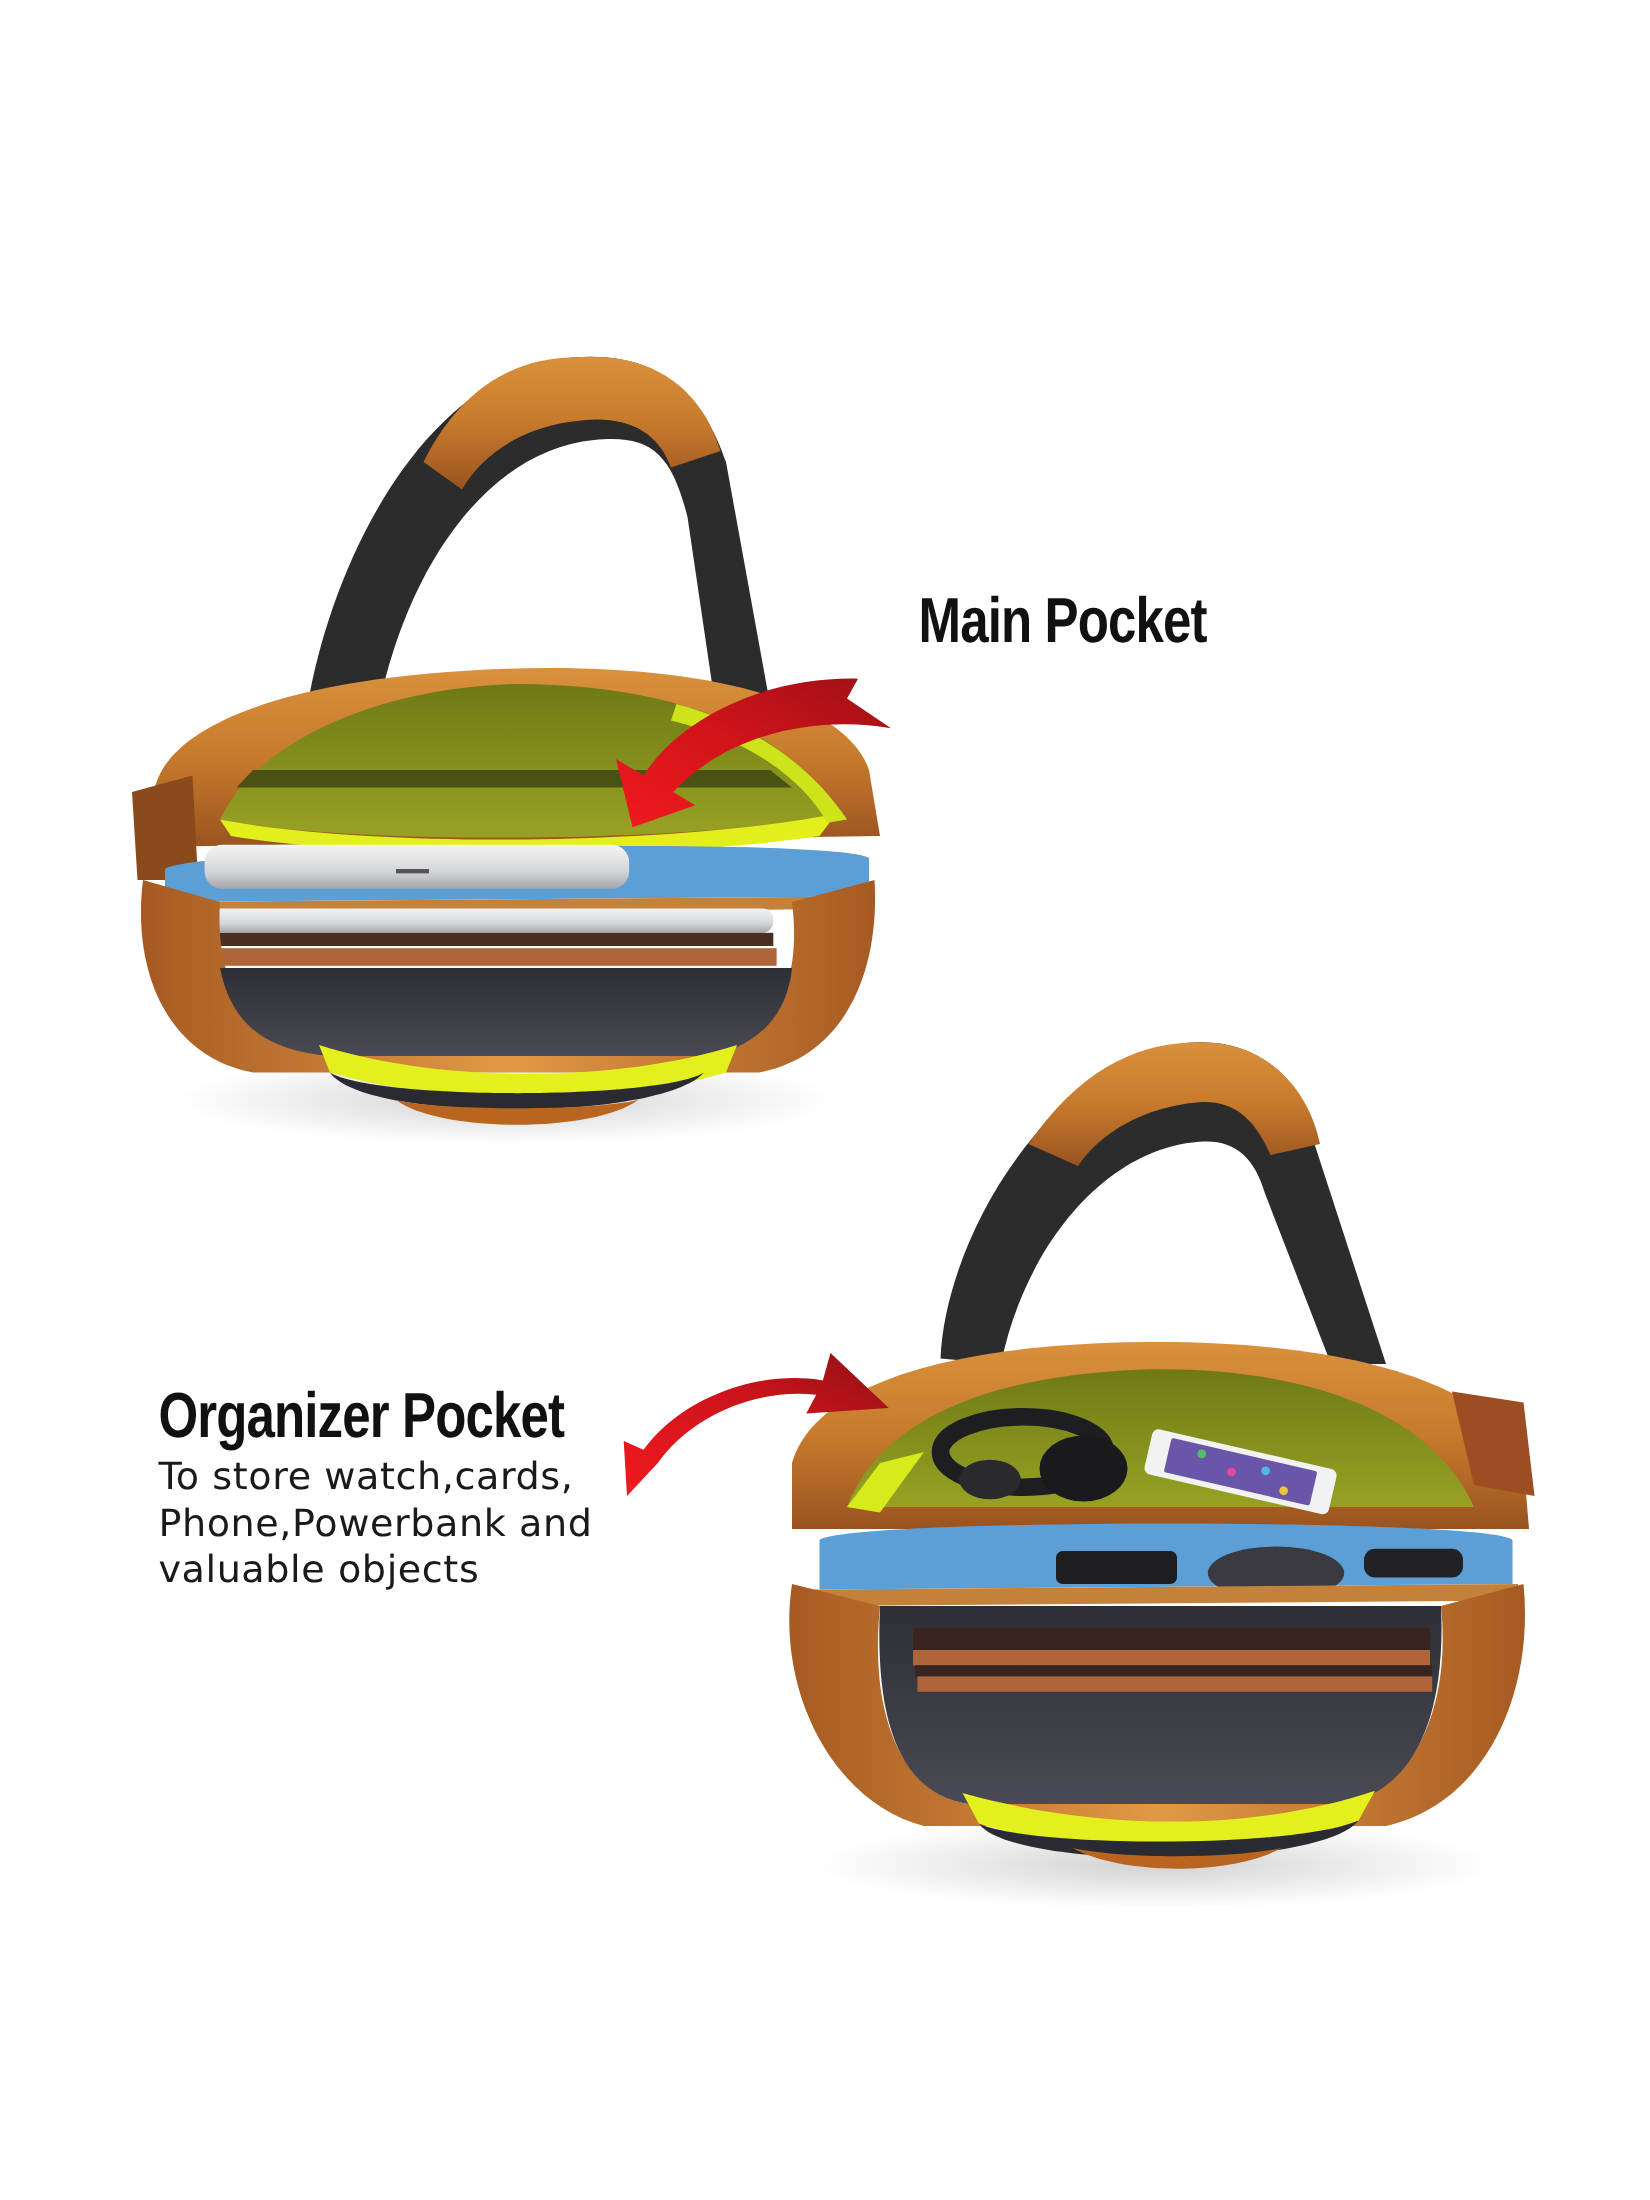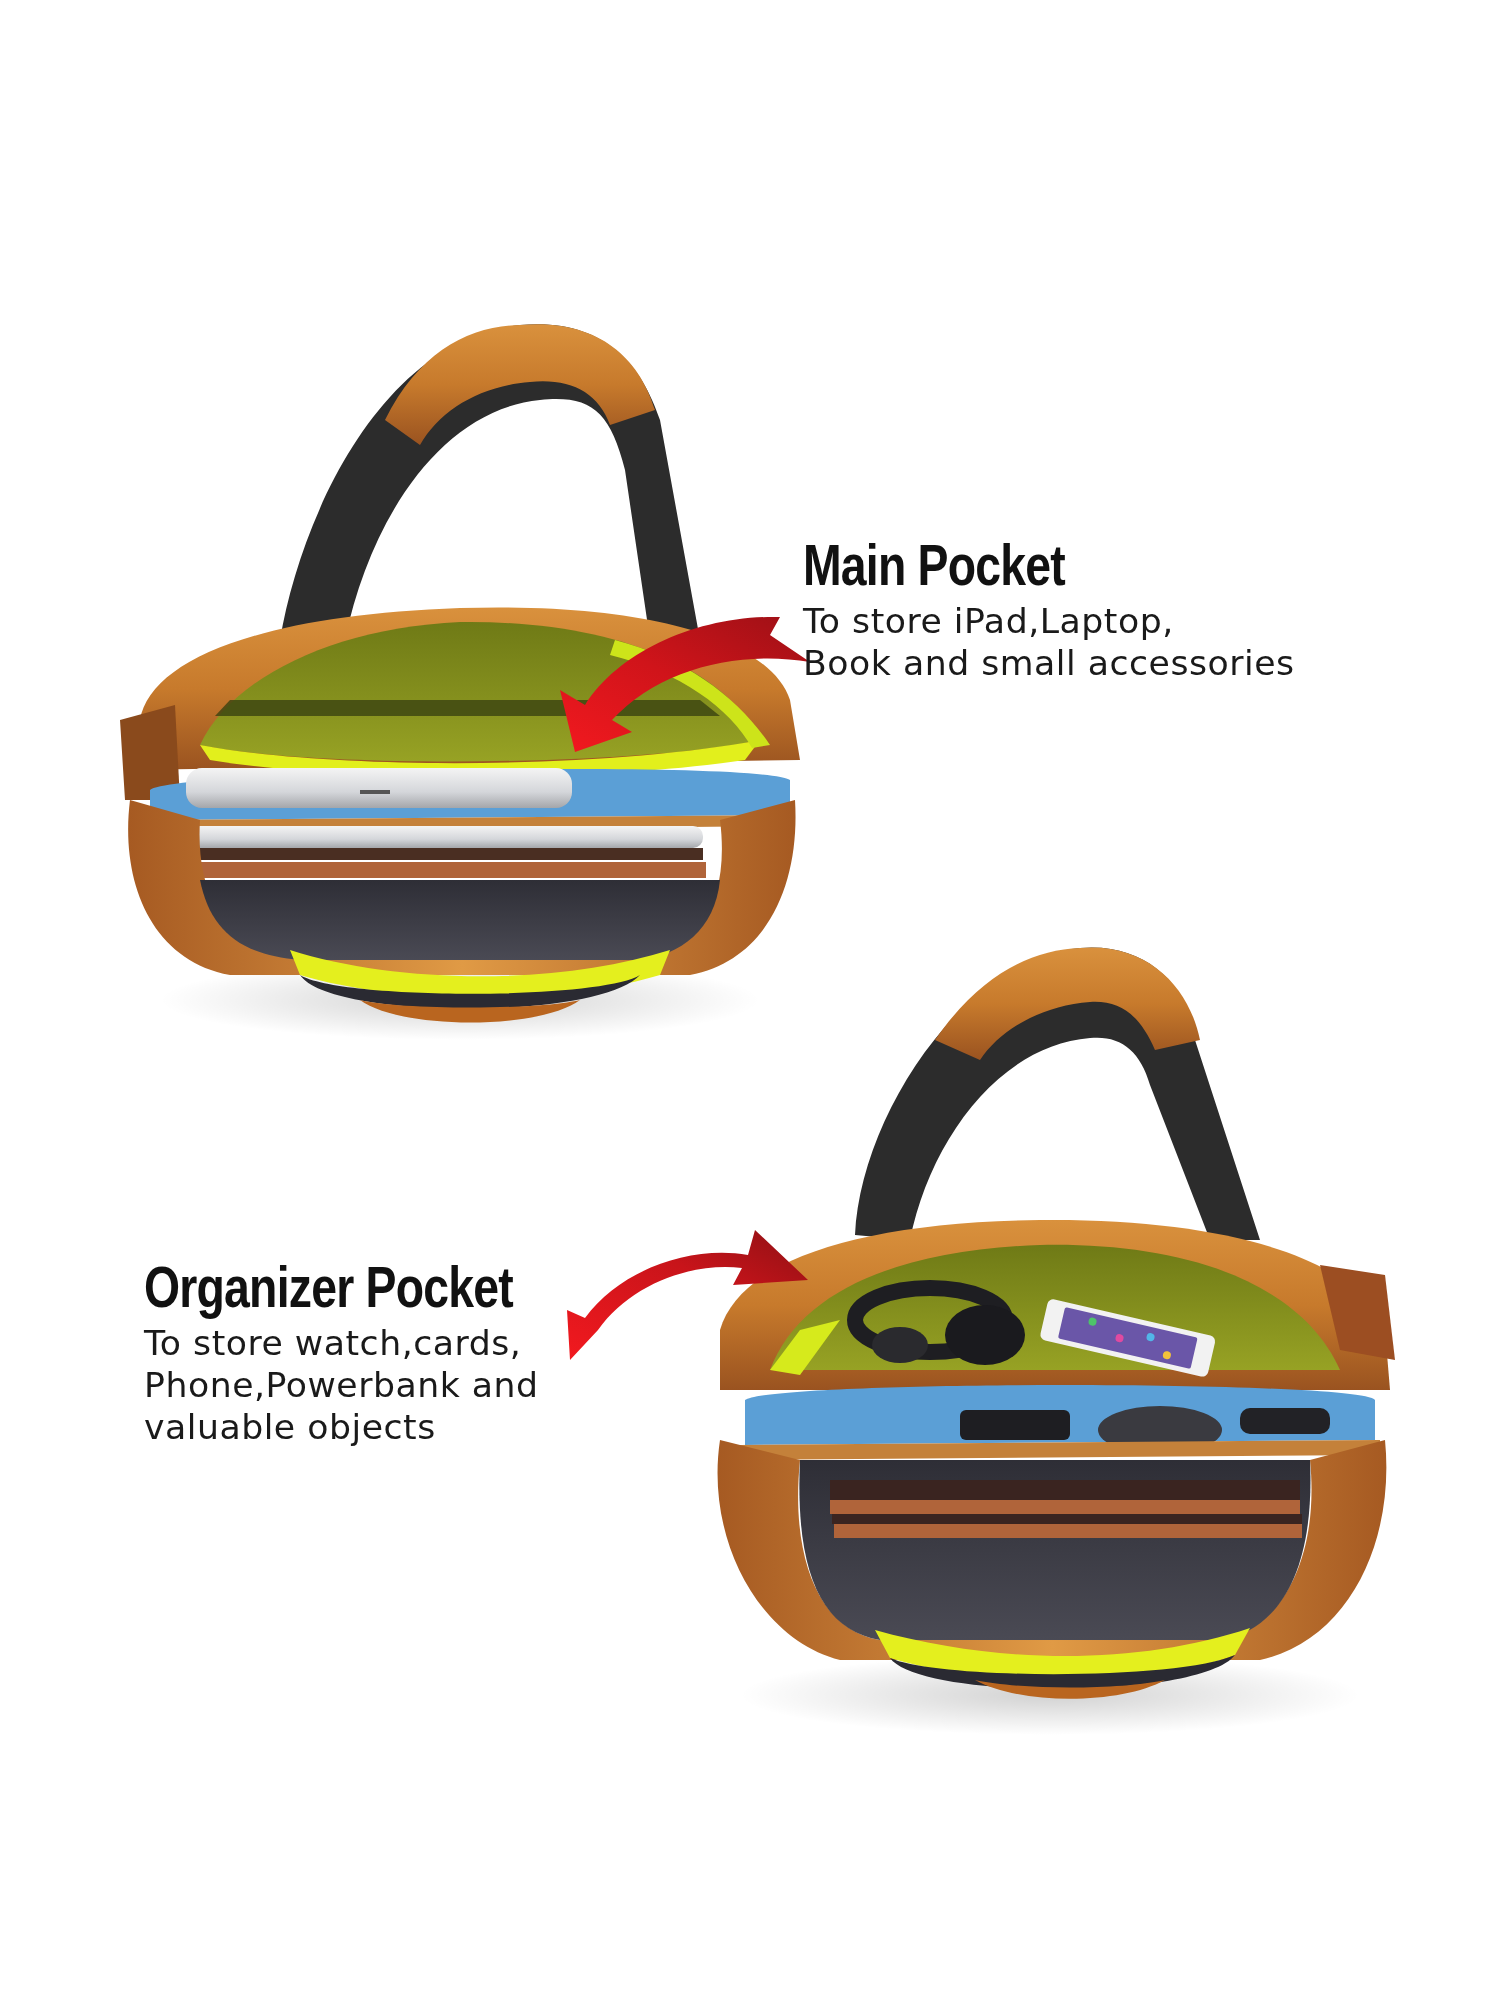--- a/index.html
+++ b/index.html
@@ -9,21 +9,21 @@
   .callout .title {
     font-family: "Liberation Sans", sans-serif; font-weight: 700;
     font-size: 58px; line-height: 58px; letter-spacing: -1px;
     transform: scaleX(0.80); transform-origin: left top; white-space: nowrap;
   }
   .callout .line {
     font-family: "DejaVu Sans", sans-serif; font-weight: 400;
     font-size: 34px; line-height: 42px; color: #1a1a1a; white-space: nowrap;
     letter-spacing: 0.5px; transform: scaleX(1.02); transform-origin: left top;
   }
-  #main-callout { left: 803px; top: 536px; }
+  #main-callout { left: 835px; top: 536px; }
   #main-callout .lines { margin-top: 6px; }
   #organizer-callout { left: 144px; top: 1258px; }
   #organizer-callout .lines { margin-top: 6px; }
 </style>
 </head>
 <body>
 
 <svg class="art" viewBox="0 0 1500 2000" xmlns="http://www.w3.org/2000/svg">
   <defs>
     <linearGradient id="tan" x1="0" y1="0" x2="0" y2="1">
@@ -152,24 +152,20 @@
     <path d="M975 1680 C 1020 1705, 1120 1705, 1165 1680 C 1120 1690, 1020 1690, 975 1680 Z" fill="#b9651f"></path>
   </g>
 
   <g>
     <path d="M570 1360 L 567 1310 L 585 1318 C 620 1270, 690 1245, 748 1255 L 755 1230 L 808 1280 L 733 1285 L 742 1268 C 690 1262, 630 1285, 598 1330 Z" fill="url(#arrowGrad2)"></path>
   </g>
 </svg>
 
 <div class="callout" id="main-callout">
   <div class="title">Main Pocket</div>
-  <div class="lines">
-    <div class="line">To store iPad,Laptop,</div>
-    <div class="line">Book and small accessories</div>
-  </div>
 </div>
 
 <div class="callout" id="organizer-callout">
   <div class="title">Organizer Pocket</div>
   <div class="lines">
     <div class="line">To store watch,cards,</div>
     <div class="line">Phone,Powerbank and</div>
     <div class="line">valuable objects</div>
   </div>
 </div>

